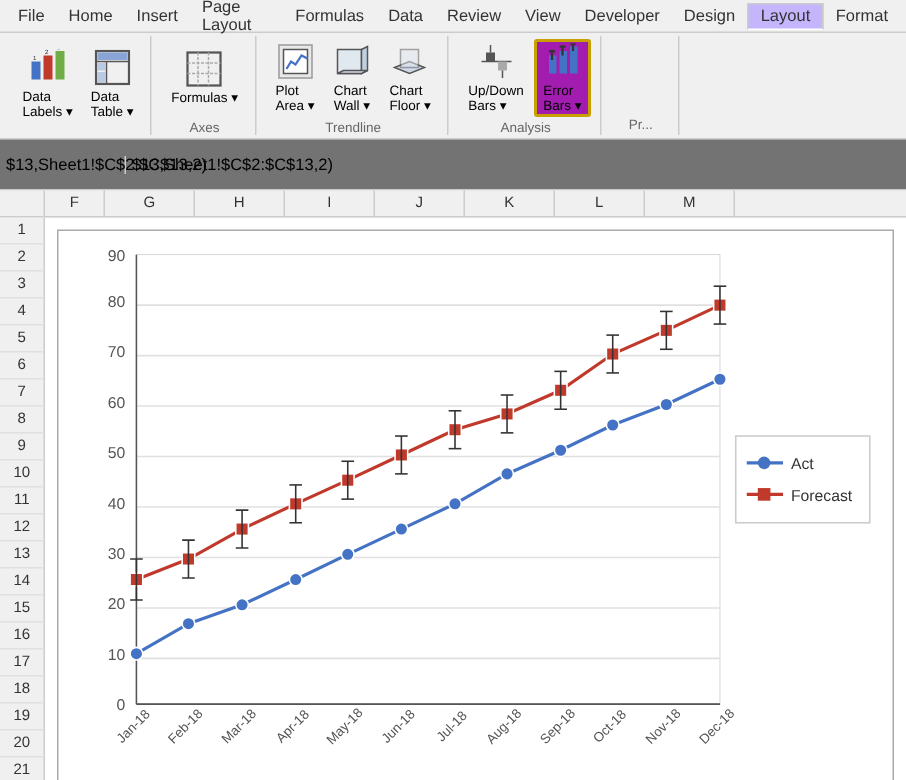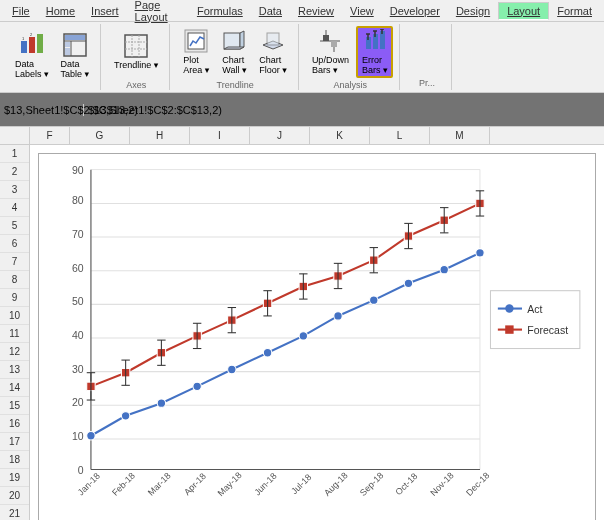--- a/index.html
+++ b/index.html
@@ -12,24 +12,23 @@
       align-items: center;
       height: 22px;
       border-bottom: 1px solid #ccc;
       padding: 0 4px;
     }
     .menu-item {
       padding: 2px 8px;
       cursor: pointer;
       font-size: 11px;
       color: #333;
-      text-decoration: underline;
     }
     .menu-item.active {
-      background: #86efac;
+      background: #c4b5fd;
       border: 1px solid #ccc;
       border-bottom: 1px solid white;
     }
 
     
     .ribbon {
       background: #f0f0f0;
       border-bottom: 1px solid #ccc;
       display: flex;
       flex-direction: column;
@@ -72,21 +71,21 @@
       justify-content: center;
       padding: 3px 4px;
       cursor: pointer;
       border: 1px solid transparent;
       border-radius: 2px;
       font-size: 9px;
       min-width: 36px;
       gap: 2px;
       height: 52px;
     }
-    .ribbon-btn.active { background: #8b5cf6; border: 2px solid #c8a000; }
+    .ribbon-btn.active { background: #a21caf; border: 2px solid #c8a000; }
 
     .ribbon-btn-icon {
       width: 24px;
       height: 24px;
       display: flex;
       align-items: center;
       justify-content: center;
     }
 
     .formula-bar {
@@ -229,21 +228,21 @@
         <div class="ribbon-btn">
           <div class="ribbon-btn-icon">
             <svg width="24" height="24" viewBox="0 0 24 24">
               <rect x="1" y="1" width="22" height="22" fill="none" stroke="#555" stroke-width="1.5"></rect>
               <line x1="1" y1="8" x2="23" y2="8" stroke="#aaa" stroke-width="1" stroke-dasharray="2,1"></line>
               <line x1="1" y1="15" x2="23" y2="15" stroke="#aaa" stroke-width="1" stroke-dasharray="2,1"></line>
               <line x1="8" y1="1" x2="8" y2="23" stroke="#aaa" stroke-width="1" stroke-dasharray="2,1"></line>
               <line x1="15" y1="1" x2="15" y2="23" stroke="#aaa" stroke-width="1" stroke-dasharray="2,1"></line>
             </svg>
           </div>
-          <span>Trendline ▾</span>
+          <span>Formulas ▾</span>
         </div>
       </div>
       <div class="ribbon-group-label">Axes</div>
     </div>
 
     <div class="ribbon-group">
       <div class="ribbon-buttons">
         <div class="ribbon-btn">
           <div class="ribbon-btn-icon">
             <svg width="24" height="24" viewBox="0 0 24 24">

